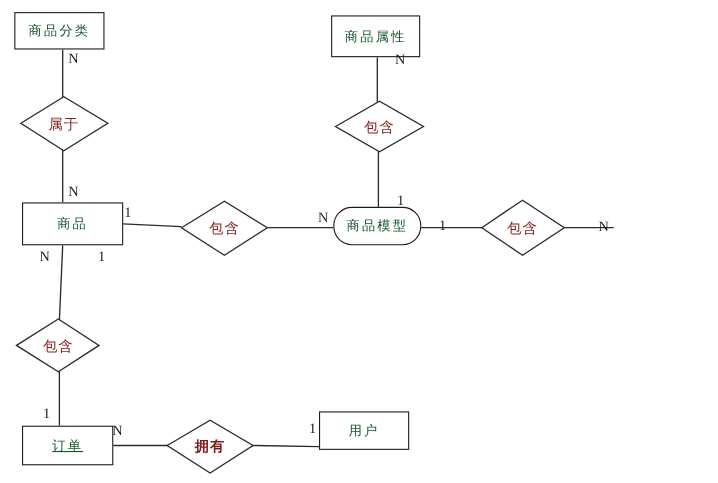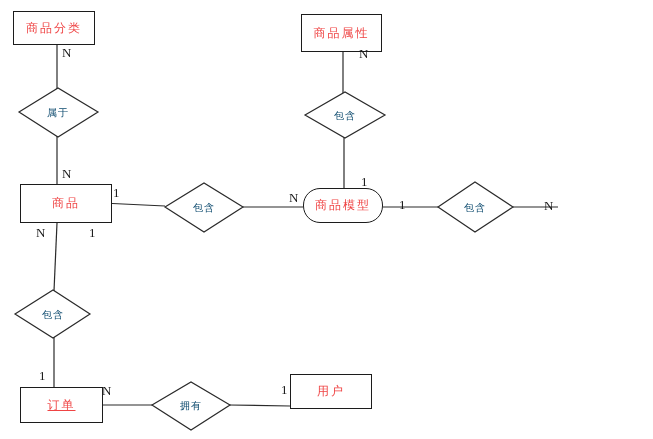--- a/index.html
+++ b/index.html
@@ -19,29 +19,29 @@
   .entity {
     position: absolute;
     box-sizing: border-box;
     border: 1px solid #1c1c1c;
     background: #ffffff;
     display: flex;
     align-items: center;
     justify-content: center;
     font-size: 12px;
     letter-spacing: 2px;
-    color: #ef4444;
+    color: #14532d;
     white-space: nowrap;
   }
   .rel-label {
     position: absolute;
     transform: translate(-50%, -50%);
-    font-size: 10px;
+    font-size: 13px;
     letter-spacing: 1px;
-    color: #0c4a6e;
+    color: #7f1d1d;
     white-space: nowrap;
   }
   .card {
     position: absolute;
     font-family: "Liberation Serif", "DejaVu Serif", serif;
     font-size: 13px;
     line-height: 13px;
     color: #1a1a1a;
     white-space: nowrap;
   }
@@ -79,21 +79,21 @@
   <div class="entity" style="left:20px;  top:184px; width:92px; height:39px;">商品</div>
   <div class="entity" style="left:303px; top:188px; width:80px; height:35px;border-radius:17px;">商品模型</div>
   <div class="entity" style="left:20px;  top:387px; width:83px; height:36px;text-decoration:underline;">订单</div>
   <div class="entity" style="left:290px; top:374px; width:82px; height:35px;">用户</div>
 
   <span class="rel-label" style="left:58px;  top:113px;">属于</span>
   <span class="rel-label" style="left:204px; top:208px;">包含</span>
   <span class="rel-label" style="left:345px; top:116px;">包含</span>
   <span class="rel-label" style="left:475px; top:208px;">包含</span>
   <span class="rel-label" style="left:53px;  top:315px;">包含</span>
-  <span class="rel-label" style="left:191px; top:406px;">拥有</span>
+  <span class="rel-label" style="left:191px; top:406px;font-weight:bold;">拥有</span>
 
   <span class="card" style="left:62px;  top:46px;">N</span>
   <span class="card" style="left:62px;  top:167px;">N</span>
   <span class="card" style="left:113px; top:186px;">1</span>
   <span class="card" style="left:36px;  top:226px;">N</span>
   <span class="card" style="left:89px;  top:226px;">1</span>
   <span class="card" style="left:289px; top:191px;">N</span>
   <span class="card" style="left:361px; top:175px;">1</span>
   <span class="card" style="left:359px; top:47px;">N</span>
   <span class="card" style="left:399px; top:198px;">1</span>

